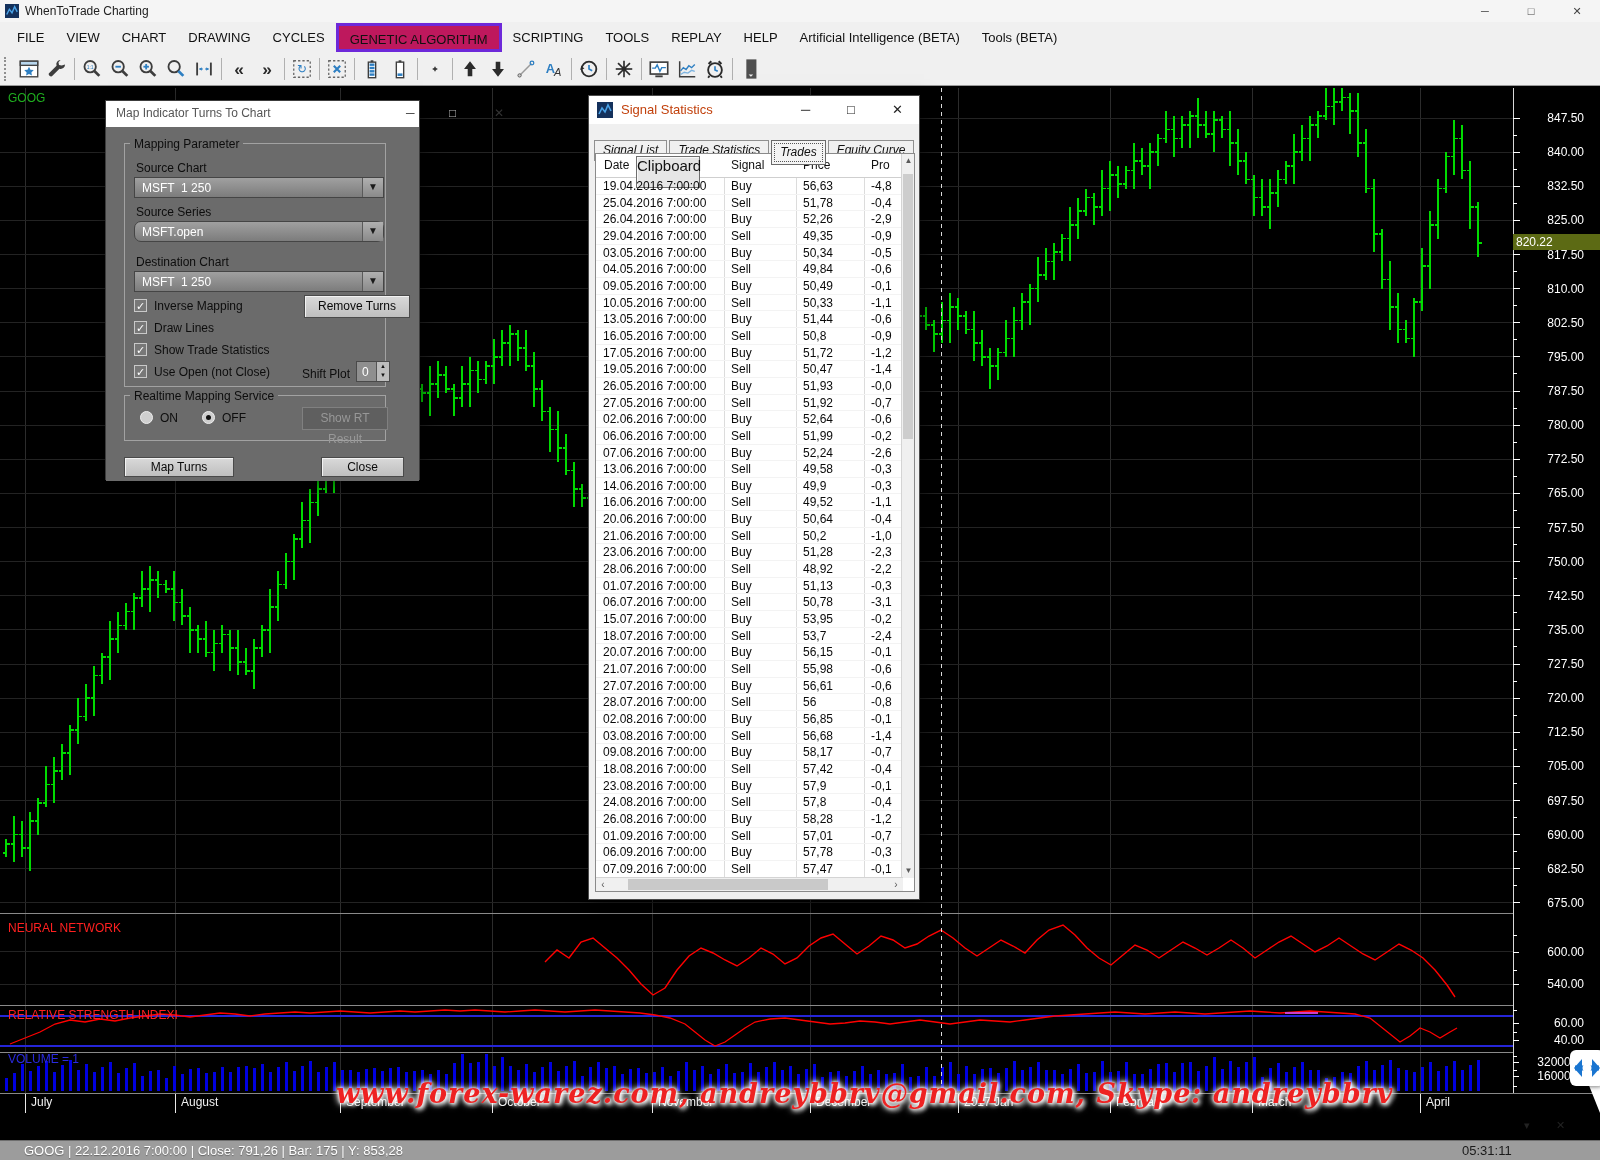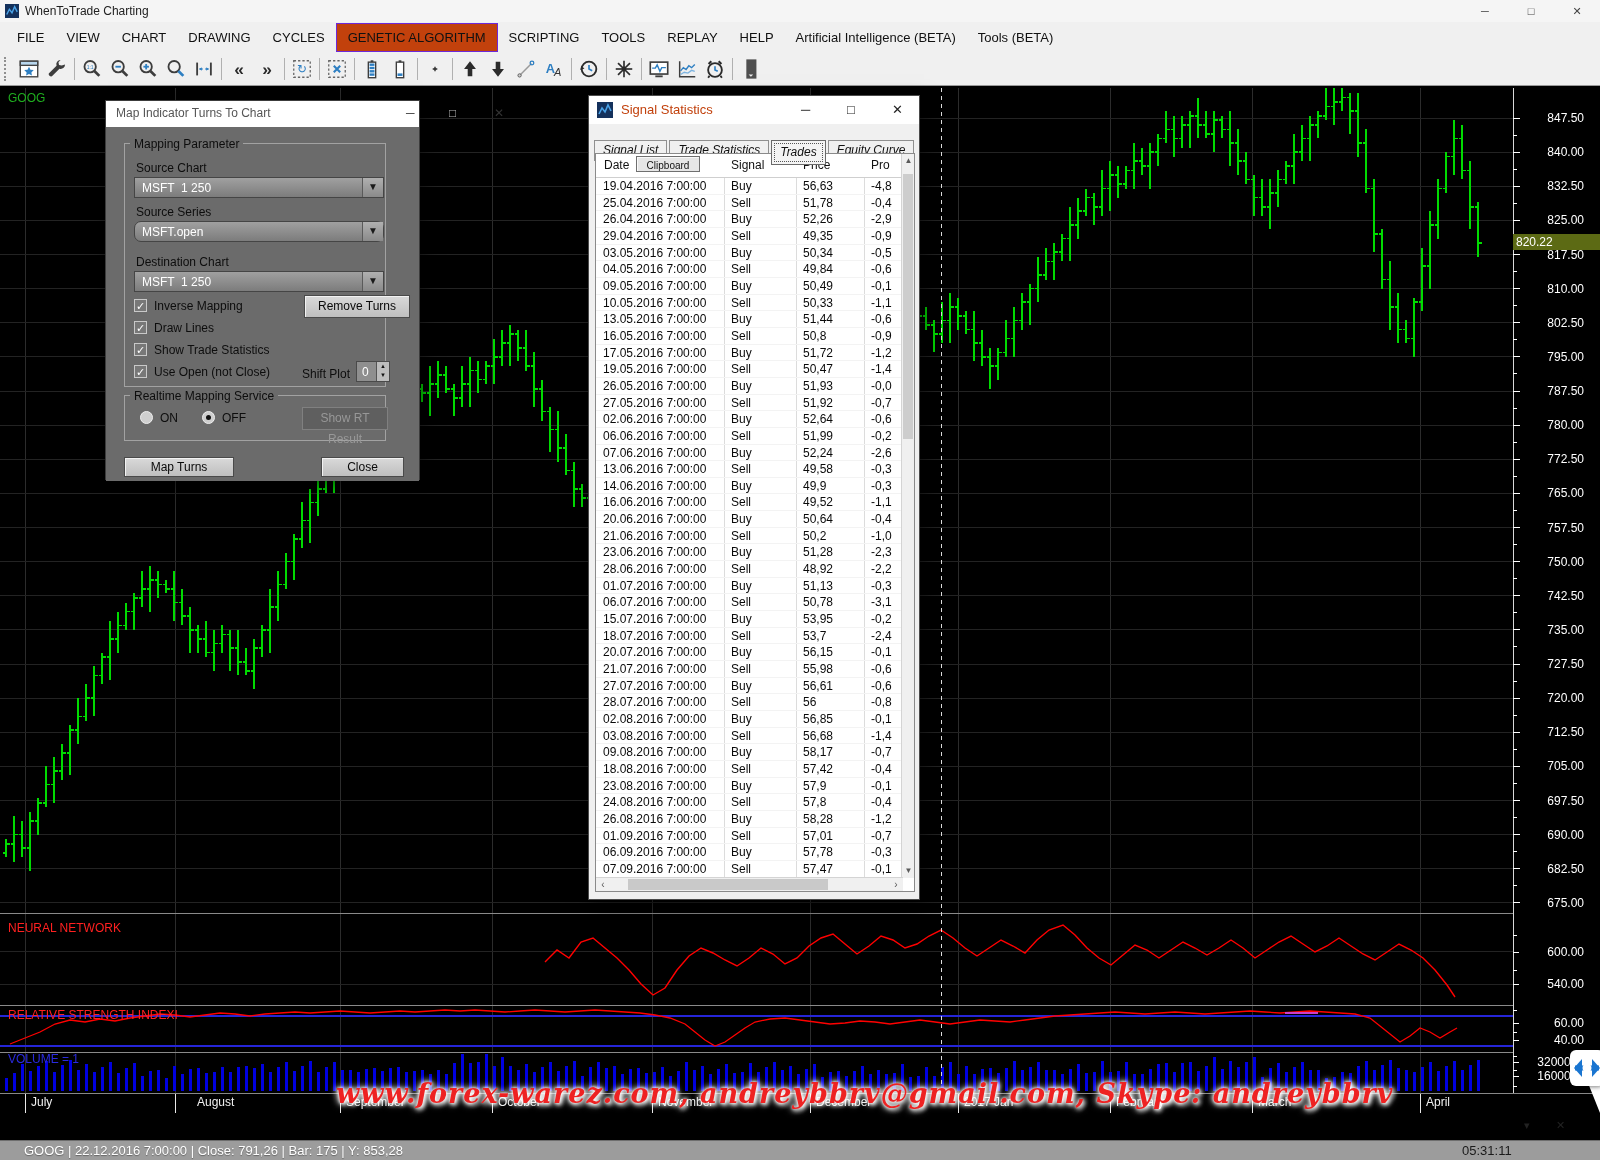--- a/index.html
+++ b/index.html
@@ -7,21 +7,21 @@
   #stage{position:relative;width:1600px;height:1160px;background:#000;overflow:hidden;}
 
   
   .titlebar{position:absolute;left:0;top:0;width:1600px;height:22px;background:#f5f5f5;display:flex;align-items:center;}
   .appicon{width:14px;height:14px;margin:0 6px 0 5px;}
   .apptitle{font-size:12px;color:#222;}
   .wincontrols{position:absolute;right:0;top:0;height:22px;display:flex;}
   .wc{width:46px;height:22px;text-align:center;line-height:22px;font-size:11px;color:#444;}
   .menubar{position:absolute;left:0;top:22px;width:1600px;height:31px;background:#f0f0f0;display:flex;align-items:center;padding-left:6px;}
   .mi{font-size:13px;color:#111;padding:0 11px;line-height:29px;height:29px;white-space:nowrap;}
-  .mi.active{background:#c2410c;border:1px solid #6d28d9;line-height:27px;}
+  .mi.active{background:#be185d;border:3px solid #6d28d9;line-height:27px;}
   .toolbar{position:absolute;left:0;top:53px;width:1600px;height:33px;background:#f0f0f0;border-bottom:1px solid #9a9a9a;display:flex;align-items:center;}
   .tb-grip{width:6px;height:24px;border-left:2px dotted #909090;margin:0 5px 0 4px;}
   .tb-icons{display:flex;align-items:center;height:100%;}
   .tbb{width:28px;height:28px;display:flex;align-items:center;justify-content:center;}
   .tb-sep{width:1px;height:22px;background:#b0b0b0;margin:0 3px;}
 
   
   #chartsvg{position:absolute;left:0;top:86px;}
   #chartsvg text{font-family:"Liberation Sans",sans-serif;}
   #chartsvg line,#chartsvg rect{shape-rendering:crispEdges;}
@@ -71,21 +71,21 @@
   .sdl-tb{position:relative;height:28px;background:#fff;}
   .sdl-icon{position:absolute;left:8px;top:6px;width:16px;height:16px;}
   .sdl-title{position:absolute;left:32px;top:6px;font-size:13px;color:#c2410c;}
   .swc{position:absolute;top:6px;font-size:13px;color:#222;}
   .sd-tabs{position:absolute;left:5px;top:44px;height:25px;display:flex;align-items:flex-start;font-style:italic;}
   .sd-tab{height:21px;line-height:19px;font-size:12px;color:#111;background:#f0f0f0;border:1px solid #8f8f8f;padding:0 8px;margin-right:2px;white-space:nowrap;}
   .sd-tab.active{height:25px;line-height:23px;background:#f4f4f4;border:1px solid #6a6a6a;outline:1px dotted #555;outline-offset:-4px;position:relative;z-index:2;}
   .sd-table{position:absolute;left:6px;top:57px;width:320px;height:739px;background:#fff;border:1px solid #8a8a8a;}
   .sd-header{position:relative;height:24px;border-bottom:1px solid #cfcfcf;background:#fff;}
   .hcol{position:absolute;top:4px;font-size:12px;color:#111;}
-  .clipbtn{position:absolute;left:40px;top:2px;width:64px;height:16px;background:#e6e6e6;border:1px solid #6f6f6f;box-shadow:inset 1px 1px 0 #fafafa;font-size:10px;color:#111;text-align:center;line-height:18px;}
+  .clipbtn{position:absolute;left:40px;top:2px;width:64px;height:32px;background:#e6e6e6;border:1px solid #6f6f6f;box-shadow:inset 1px 1px 0 #fafafa;font-size:15px;color:#111;text-align:center;line-height:18px;}
   .colsep{position:absolute;top:0;width:1px;height:724px;background:#dcdcdc;}
   .sd-rows{position:absolute;left:0;top:24px;width:307px;height:700px;overflow:hidden;}
   .srow{height:16.666px;position:relative;border-bottom:1px solid #f3f3f3;}
   .srow span{position:absolute;top:1px;font-size:12px;color:#0a0a0a;white-space:nowrap;}
   .c-date{left:7px;}
   .c-signal{left:135px;}
   .c-price{left:207px;}
   .c-profit{left:275px;width:30px;overflow:hidden;}
   .vscroll{position:absolute;right:0;top:0;width:13px;height:724px;background:#f0f0f0;border-left:1px solid #d4d4d4;}
   .vs-arrow{position:absolute;left:0;width:13px;height:14px;font-size:8px;color:#5a5a5a;text-align:center;line-height:14px;}
@@ -1194,21 +1194,21 @@
       <text x="8" y="1019" fill="#ff2020" text-anchor="start" font-size="12">RELATIVE STRENGTH INDEXI</text>
       <text x="8" y="1063" fill="#2a2ae0" text-anchor="start" font-size="12">VOLUME = 1</text>
       <rect x="1513" y="234.12399999999985" width="87" height="16" fill="#5C6A14"></rect>
       <text x="1516" y="246.12399999999985" fill="#fff" text-anchor="start" font-size="12">820.22</text>
     </svg>
 
   <div class="timeline">
       <div class="tl-tick" style="left: 25px;"></div>
       <div class="tl-label" style="left: 31px;">July</div>
       <div class="tl-tick" style="left: 175px;"></div>
-      <div class="tl-label" style="left: 181px; margin-left: 16px;">August</div>
+      <div class="tl-label" style="left: 181px;">August</div>
       <div class="tl-tick" style="left: 340px;"></div>
       <div class="tl-label" style="left: 346px;">September</div>
       <div class="tl-tick" style="left: 492px;"></div>
       <div class="tl-label" style="left: 498px;">October</div>
       <div class="tl-tick" style="left: 652px;"></div>
       <div class="tl-label" style="left: 658px;">November</div>
       <div class="tl-tick" style="left: 810px;"></div>
       <div class="tl-label" style="left: 816px;">December</div>
       <div class="tl-tick" style="left: 958px;"></div>
       <div class="tl-label" style="left: 964px;">2017 Jan</div>

